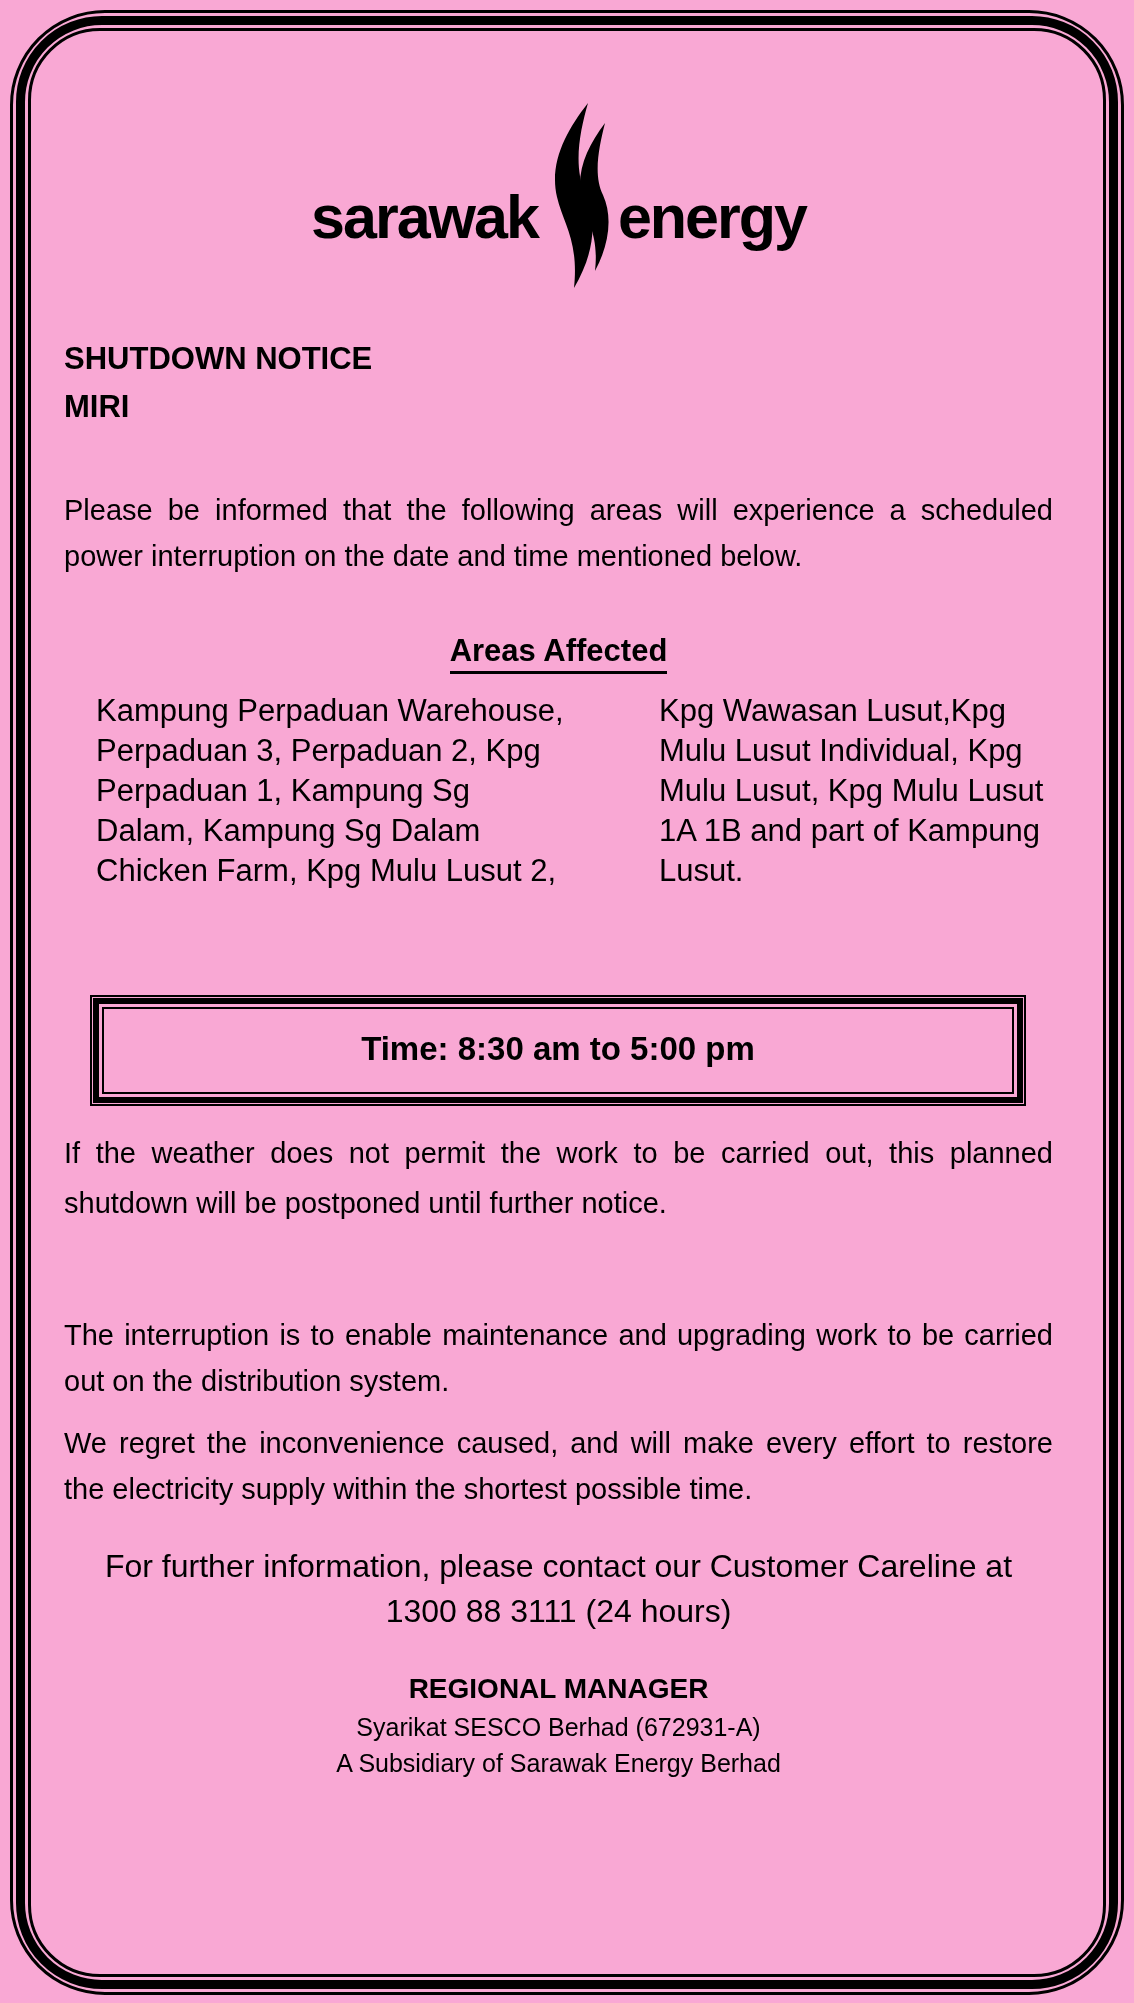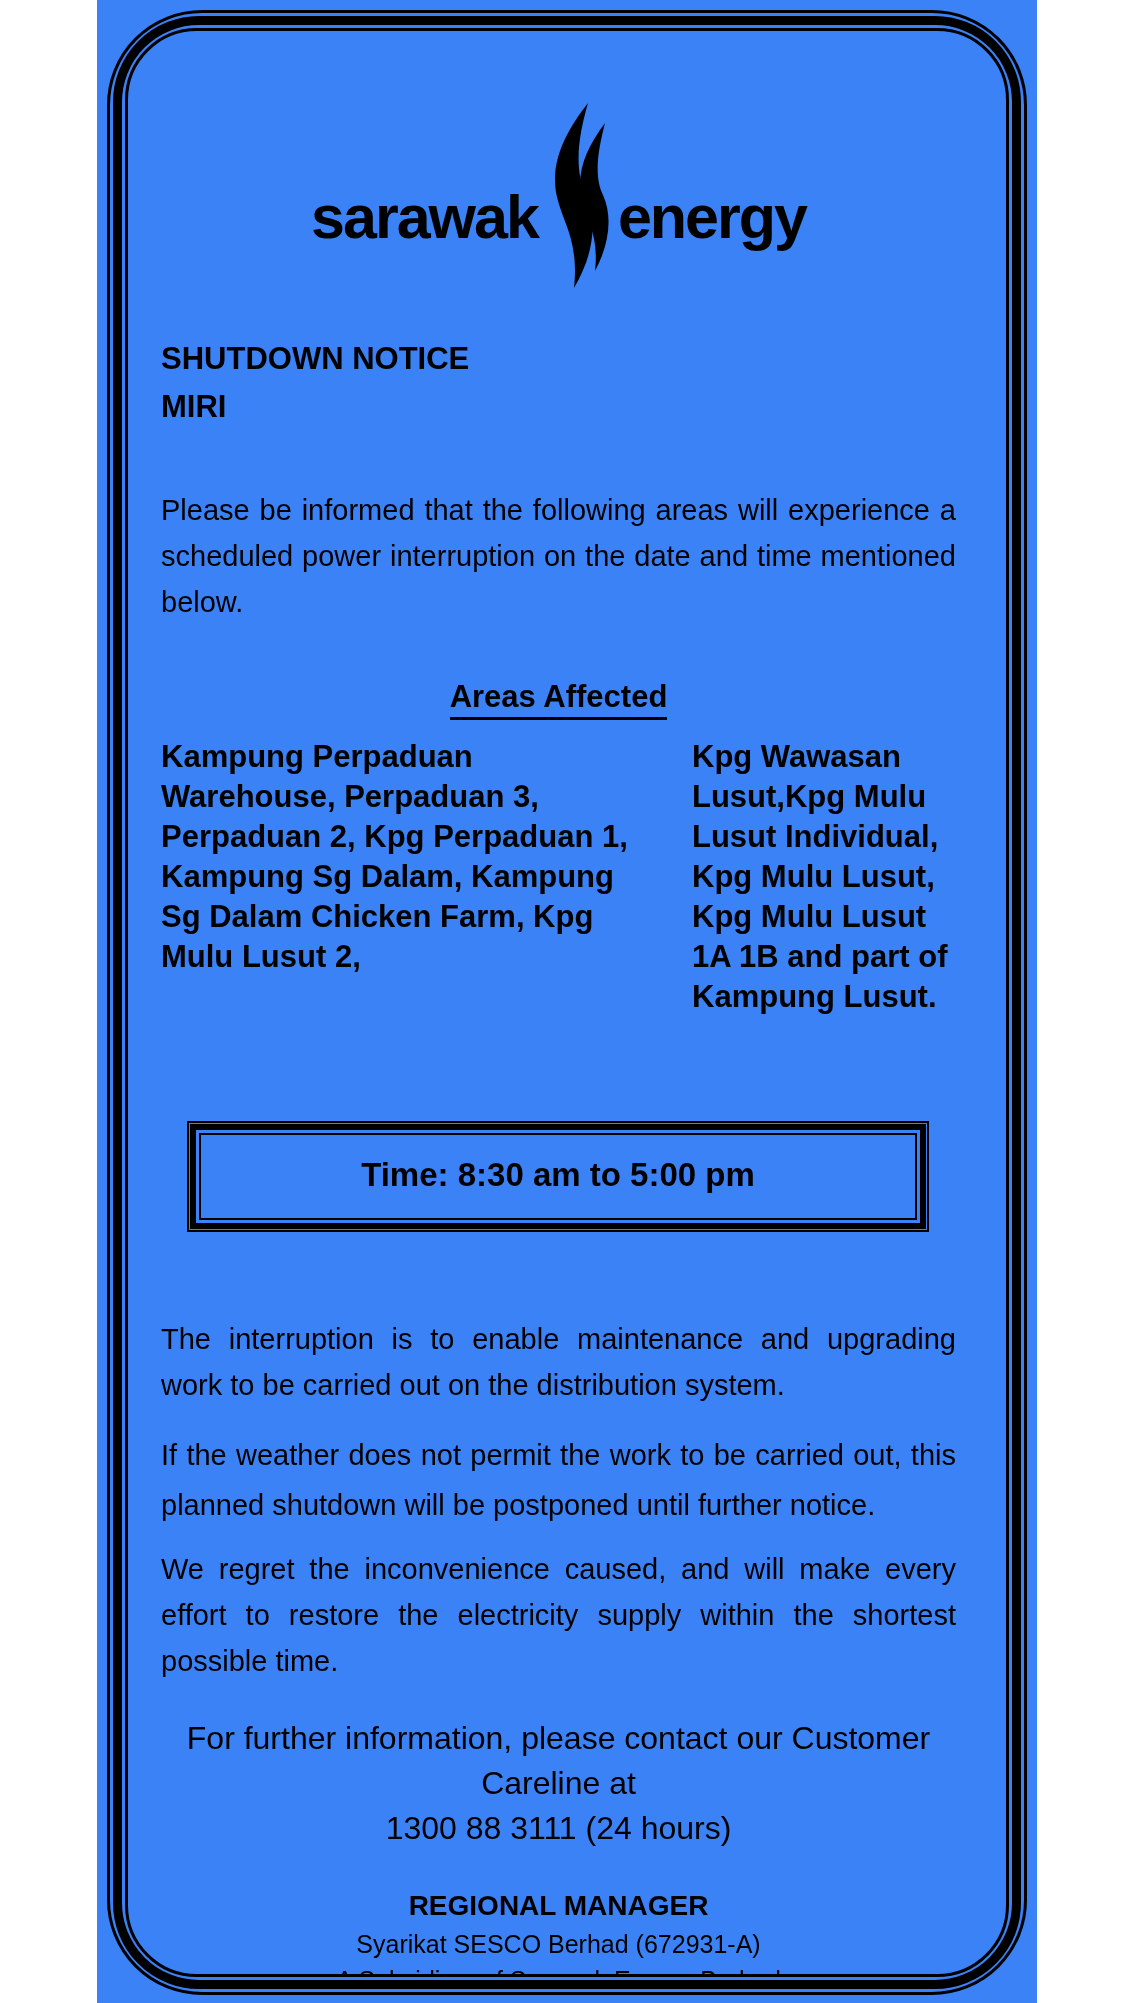--- a/index.html
+++ b/index.html
@@ -1,20 +1,20 @@
 <!DOCTYPE html>
 <html><head>
 <meta charset="utf-8">
 <style>
   * { margin:0; padding:0; box-sizing:border-box; }
   html,body { background:#ffffff; }
   body { font-family:"Liberation Sans", sans-serif; color:#000; }
 
   .page{
-    width:940px; height:2003px; background:#3b82f6; position:relative;
+    width:1134px; height:2003px; background:#f9a8d4; position:relative;
     margin:0 auto; overflow:hidden;
   }
   
   .frame-outer{
     position:absolute; left:10px; top:10px; right:10px; bottom:8px;
     border:3px solid #000; border-radius:95px; padding:3px;
   }
   .frame-mid{
     width:100%; height:100%;
     border:9px solid #000; border-radius:86px; padding:3px;
@@ -51,21 +51,21 @@
   .areas-title{ margin-top:54px; text-align:center; }
   .areas-title span{
     font-size:31px; font-weight:700;
     border-bottom:3px solid #000; padding-bottom:3px;margin-top:16px;
   }
 
   .areas-columns{
     margin-top:22px; display:flex;
   }
   .area-col{
-    font-size:31px; font-weight:700; line-height:40px;
+    font-size:31px; font-weight:400; line-height:40px;margin-left:32px;
   }
   .area-col.left{ width:470px; margin-right:61px; flex:none; }
   .area-col.right{ flex:1; }
 
   
   .schedule-outer{
     margin:104px 27px 0 26px;
     border:2px solid #000; padding:1px;
   }
   .schedule-mid{ border:6px solid #000; padding:3px; }
@@ -125,23 +125,23 @@
           </div>
 
           <div class="schedule-outer">
             <div class="schedule-mid">
               <div class="schedule-inner">
                 <div>Time: 8:30 am to 5:00 pm</div>
               </div>
             </div>
           </div>
 
+          <p class="body-text p-weather">If the weather does not permit the work to be carried out, this planned shutdown will be postponed until further notice.</p>
+
           <p class="body-text p-maintenance">The interruption is to enable maintenance and upgrading work to be carried out on the distribution system.</p>
-
-          <p class="body-text p-weather">If the weather does not permit the work to be carried out, this planned shutdown will be postponed until further notice.</p>
 
           <p class="body-text p-regret">We regret the inconvenience caused, and will make every effort to restore the electricity supply within the shortest possible time.</p>
 
           <div class="careline">
             <div>For further information, please contact our Customer Careline at</div>
             <div>1300 88 3111 (24 hours)</div>
           </div>
 
           <div class="footer">
             <div class="f-bold">REGIONAL MANAGER</div>

